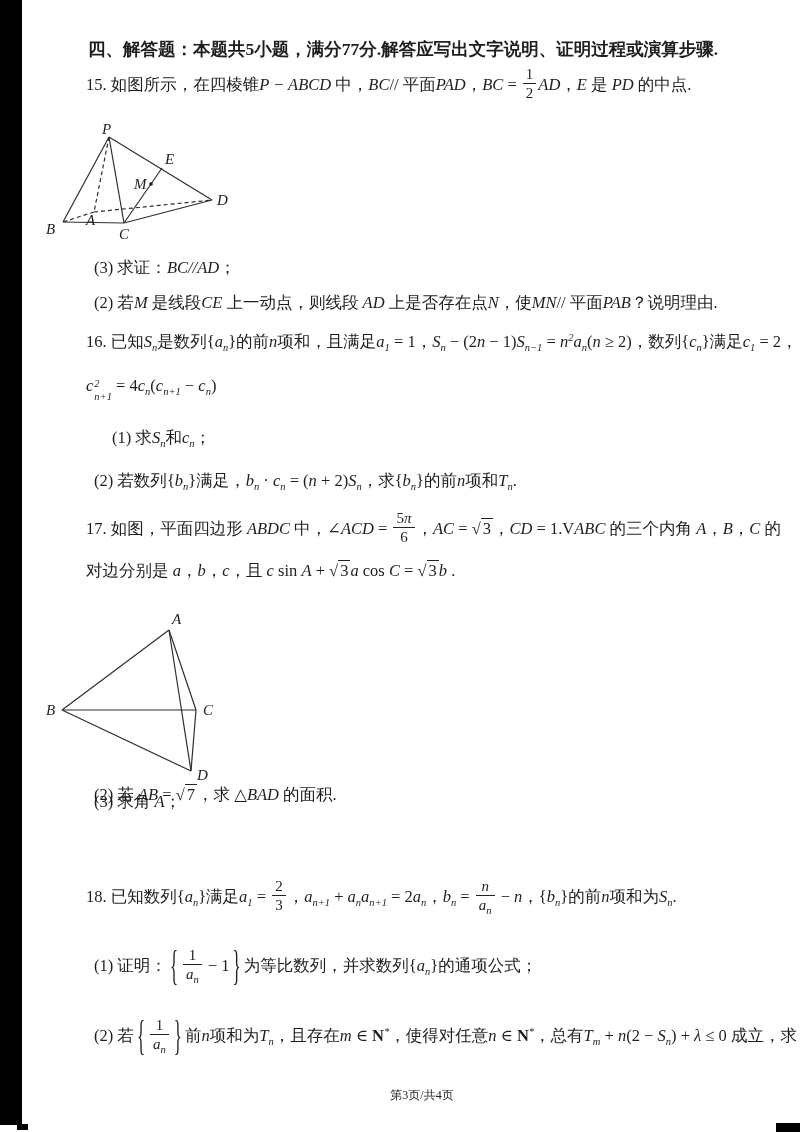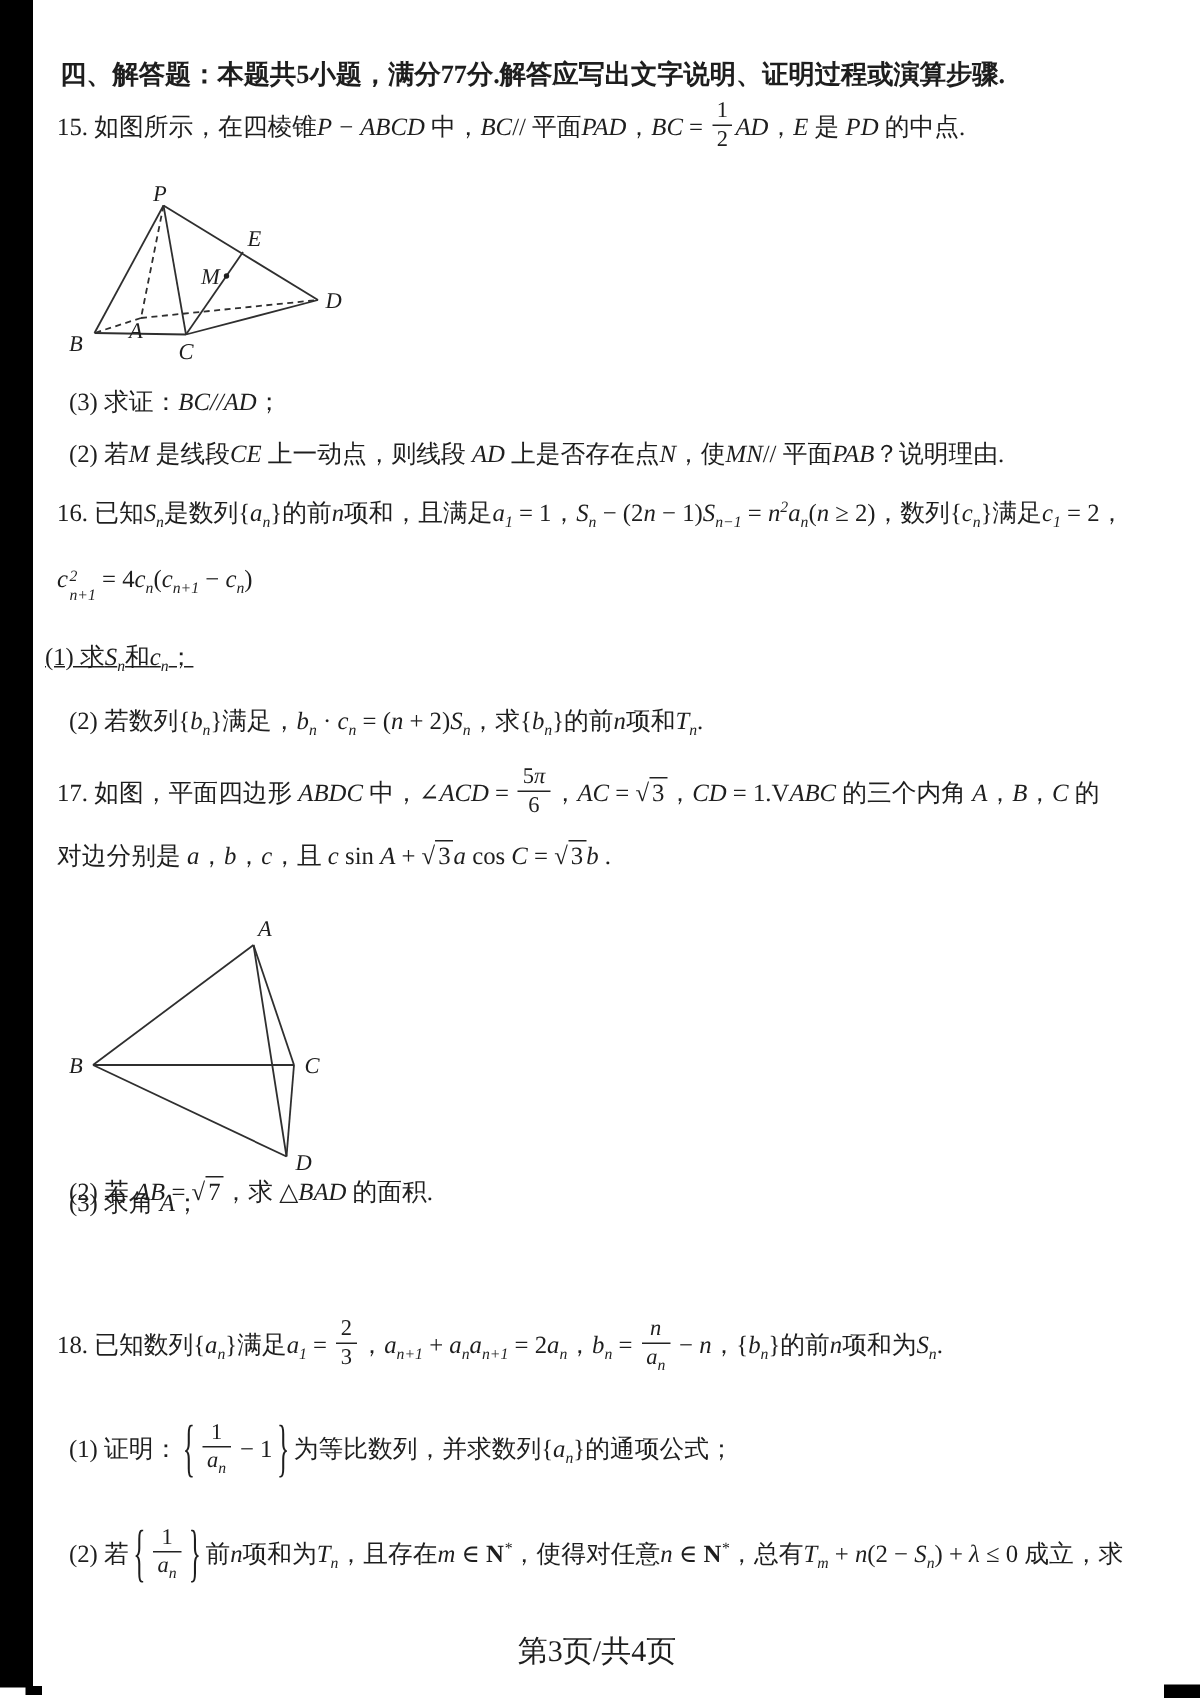--- a/index.html
+++ b/index.html
@@ -1,20 +1,20 @@
 <!DOCTYPE html>
 <html><head>
 <meta charset="utf-8">
 <style>
   html,body{margin:0;padding:0;}
   body{width:800px;height:1132px;background:#ffffff;position:relative;overflow:hidden;
        font-family:"Liberation Serif","DejaVu Serif",serif;color:#1e1e1e;}
-  .mline{position:absolute;white-space:pre;font-size:16.5px;line-height:1.3;}
+  .mline{position:absolute;white-space:pre;font-size:16.5px;line-height:1.3;margin-left:48px;}
   .hdr{font-weight:bold;font-size:17.5px;}
-  .ftr{left:0;right:4px;text-align:center;font-size:20px;}
+  .ftr{left:0;right:4px;text-align:center;font-size:12px;}
   .mx{font-style:normal;}
   .mi{font-style:italic;}
   .mb{font-weight:bold;}
   .mg{white-space:pre;}
   sub,sup{font-size:10.5px;line-height:0;}
   sub{vertical-align:-4px;}
   sup{vertical-align:6px;}
   .frac{display:inline-block;vertical-align:middle;text-align:center;font-size:15px;
         line-height:1.2;margin:0 2px;transform:translateY(-3px);}
   .fn{display:block;border-bottom:1px solid #222;padding:0 3px;}
@@ -61,21 +61,21 @@
   <text x="12" y="112">B</text>
   <text x="85" y="117">C</text>
   <text x="183" y="83">D</text>
 </svg>
 
 <div class="mline" style="top:257px;left:46px;"><span class="mx">(3) 求证：</span><span class="mi">BC//AD</span><span class="mx">；</span></div>
 <div class="mline" style="top:292px;left:46px;"><span class="mx">(2) 若</span><span class="mi">M</span><span class="mx"> 是线段</span><span class="mi">CE</span><span class="mx"> 上一动点，则线段 </span><span class="mi">AD</span><span class="mx"> 上是否存在点</span><span class="mi">N</span><span class="mx">，使</span><span class="mi">MN</span><span class="mx">// 平面</span><span class="mi">PAB</span><span class="mx">？说明理由.</span></div>
 
 <div class="mline" style="top:331px;left:38px;"><span class="mx">16. 已知</span><span class="mg"><span class="mi">S</span><sub class="mi">n</sub></span><span class="mx">是数列</span><span class="mx">{</span><span class="mg"><span class="mi">a</span><sub class="mi">n</sub></span><span class="mx">}</span><span class="mx">的前</span><span class="mi">n</span><span class="mx">项和，且满足</span><span class="mg"><span class="mi">a</span><sub class="mi">1</sub></span><span class="mx"> = 1，</span><span class="mg"><span class="mi">S</span><sub class="mi">n</sub></span><span class="mx"> − (2</span><span class="mi">n</span><span class="mx"> − 1)</span><span class="mg"><span class="mi">S</span><sub class="mi">n−1</sub></span><span class="mx"> = </span><span class="mg"><span class="mi">n</span><sup class="mi">2</sup></span><span class="mg"><span class="mi">a</span><sub class="mi">n</sub></span><span class="mx">(</span><span class="mi">n</span><span class="mx"> ≥ 2)，数列</span><span class="mx">{</span><span class="mg"><span class="mi">c</span><sub class="mi">n</sub></span><span class="mx">}</span><span class="mx">满足</span><span class="mg"><span class="mi">c</span><sub class="mi">1</sub></span><span class="mx"> = 2，</span></div>
 <div class="mline" style="top:375px;left:38px;"><span class="mg"><span class="mi">c</span><span class="stk"><span class="mi">2</span><span class="mi">n+1</span></span></span><span class="mx"> = 4</span><span class="mg"><span class="mi">c</span><sub class="mi">n</sub></span><span class="mx">(</span><span class="mg"><span class="mi">c</span><sub class="mi">n+1</sub></span><span class="mx"> − </span><span class="mg"><span class="mi">c</span><sub class="mi">n</sub></span><span class="mx">)</span></div>
-<div class="mline" style="top:427px;left:30px;text-decoration:underline;"><span class="mx">(1) 求</span><span class="mg"><span class="mi">S</span><sub class="mi">n</sub></span><span class="mx">和</span><span class="mg"><span class="mi">c</span><sub class="mi">n</sub></span><span class="mx">；</span></div>
+<div class="mline" style="top:427px;left:64px;"><span class="mx">(1) 求</span><span class="mg"><span class="mi">S</span><sub class="mi">n</sub></span><span class="mx">和</span><span class="mg"><span class="mi">c</span><sub class="mi">n</sub></span><span class="mx">；</span></div>
 <div class="mline" style="top:470px;left:46px;"><span class="mx">(2) 若数列</span><span class="mx">{</span><span class="mg"><span class="mi">b</span><sub class="mi">n</sub></span><span class="mx">}</span><span class="mx">满足，</span><span class="mg"><span class="mi">b</span><sub class="mi">n</sub></span><span class="mx"> · </span><span class="mg"><span class="mi">c</span><sub class="mi">n</sub></span><span class="mx"> = (</span><span class="mi">n</span><span class="mx"> + 2)</span><span class="mg"><span class="mi">S</span><sub class="mi">n</sub></span><span class="mx">，求</span><span class="mx">{</span><span class="mg"><span class="mi">b</span><sub class="mi">n</sub></span><span class="mx">}</span><span class="mx">的前</span><span class="mi">n</span><span class="mx">项和</span><span class="mg"><span class="mi">T</span><sub class="mi">n</sub></span><span class="mx">.</span></div>
 
 <div class="mline" style="top:512px;left:38px;"><span class="mx">17. 如图，平面四边形 </span><span class="mi">ABDC</span><span class="mx"> 中，∠</span><span class="mi">ACD</span><span class="mx"> = </span><span class="frac"><span class="fn"><span class="mx">5</span><span class="mi">π</span></span><span class="fd"><span class="mx">6</span></span></span><span class="mx">，</span><span class="mi">AC</span><span class="mx"> = </span><span class="sqrt"><span class="mx">√</span><span class="rad">3</span></span><span class="mx">，</span><span class="mi">CD</span><span class="mx"> = 1.V</span><span class="mi">ABC</span><span class="mx"> 的三个内角 </span><span class="mi">A</span><span class="mx">，</span><span class="mi">B</span><span class="mx">，</span><span class="mi">C</span><span class="mx"> 的</span></div>
 <div class="mline" style="top:560px;left:38px;"><span class="mx">对边分别是 </span><span class="mi">a</span><span class="mx">，</span><span class="mi">b</span><span class="mx">，</span><span class="mi">c</span><span class="mx">，且 </span><span class="mi">c</span><span class="mx"> sin </span><span class="mi">A</span><span class="mx"> + </span><span class="sqrt"><span class="mx">√</span><span class="rad">3</span></span><span class="mi">a</span><span class="mx"> cos </span><span class="mi">C</span><span class="mx"> = </span><span class="sqrt"><span class="mx">√</span><span class="rad">3</span></span><span class="mi">b</span><span class="mx"> .</span></div>
 
 <svg class="fig" style="top:598px;left:34px;" width="262" height="190" viewBox="0 0 262 190">
   <g stroke="#2f2f2f" stroke-width="1.2" fill="none">
     <line x1="135" y1="32" x2="28" y2="112"></line>
     <line x1="135" y1="32" x2="162" y2="112"></line>
     <line x1="135" y1="32" x2="157" y2="173"></line>

